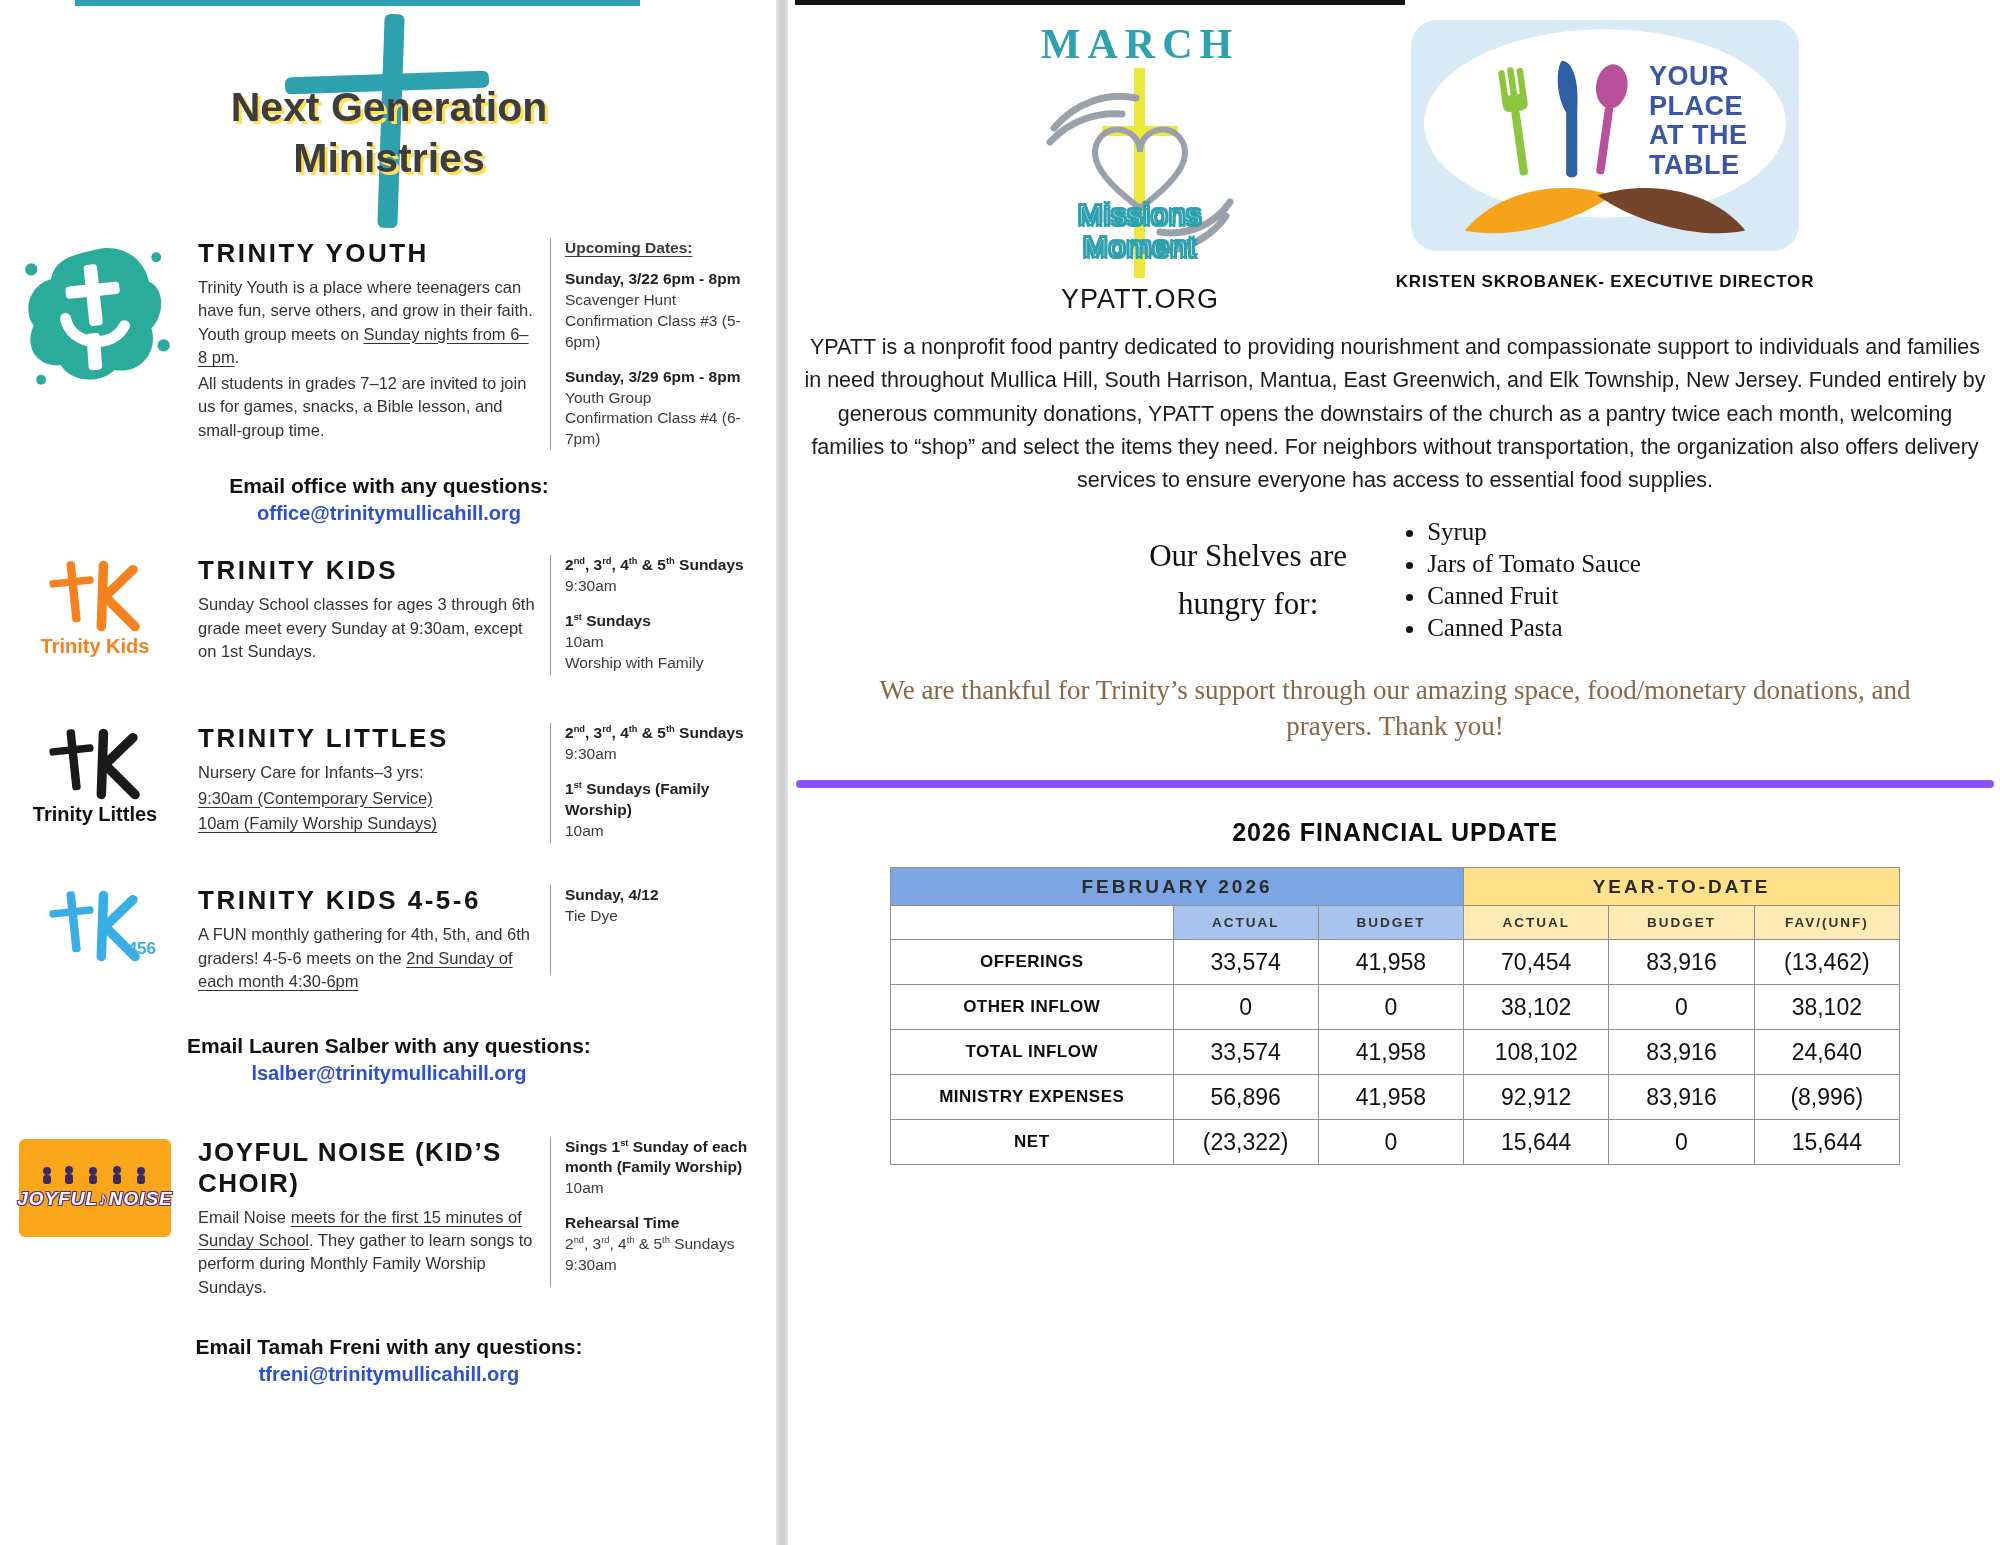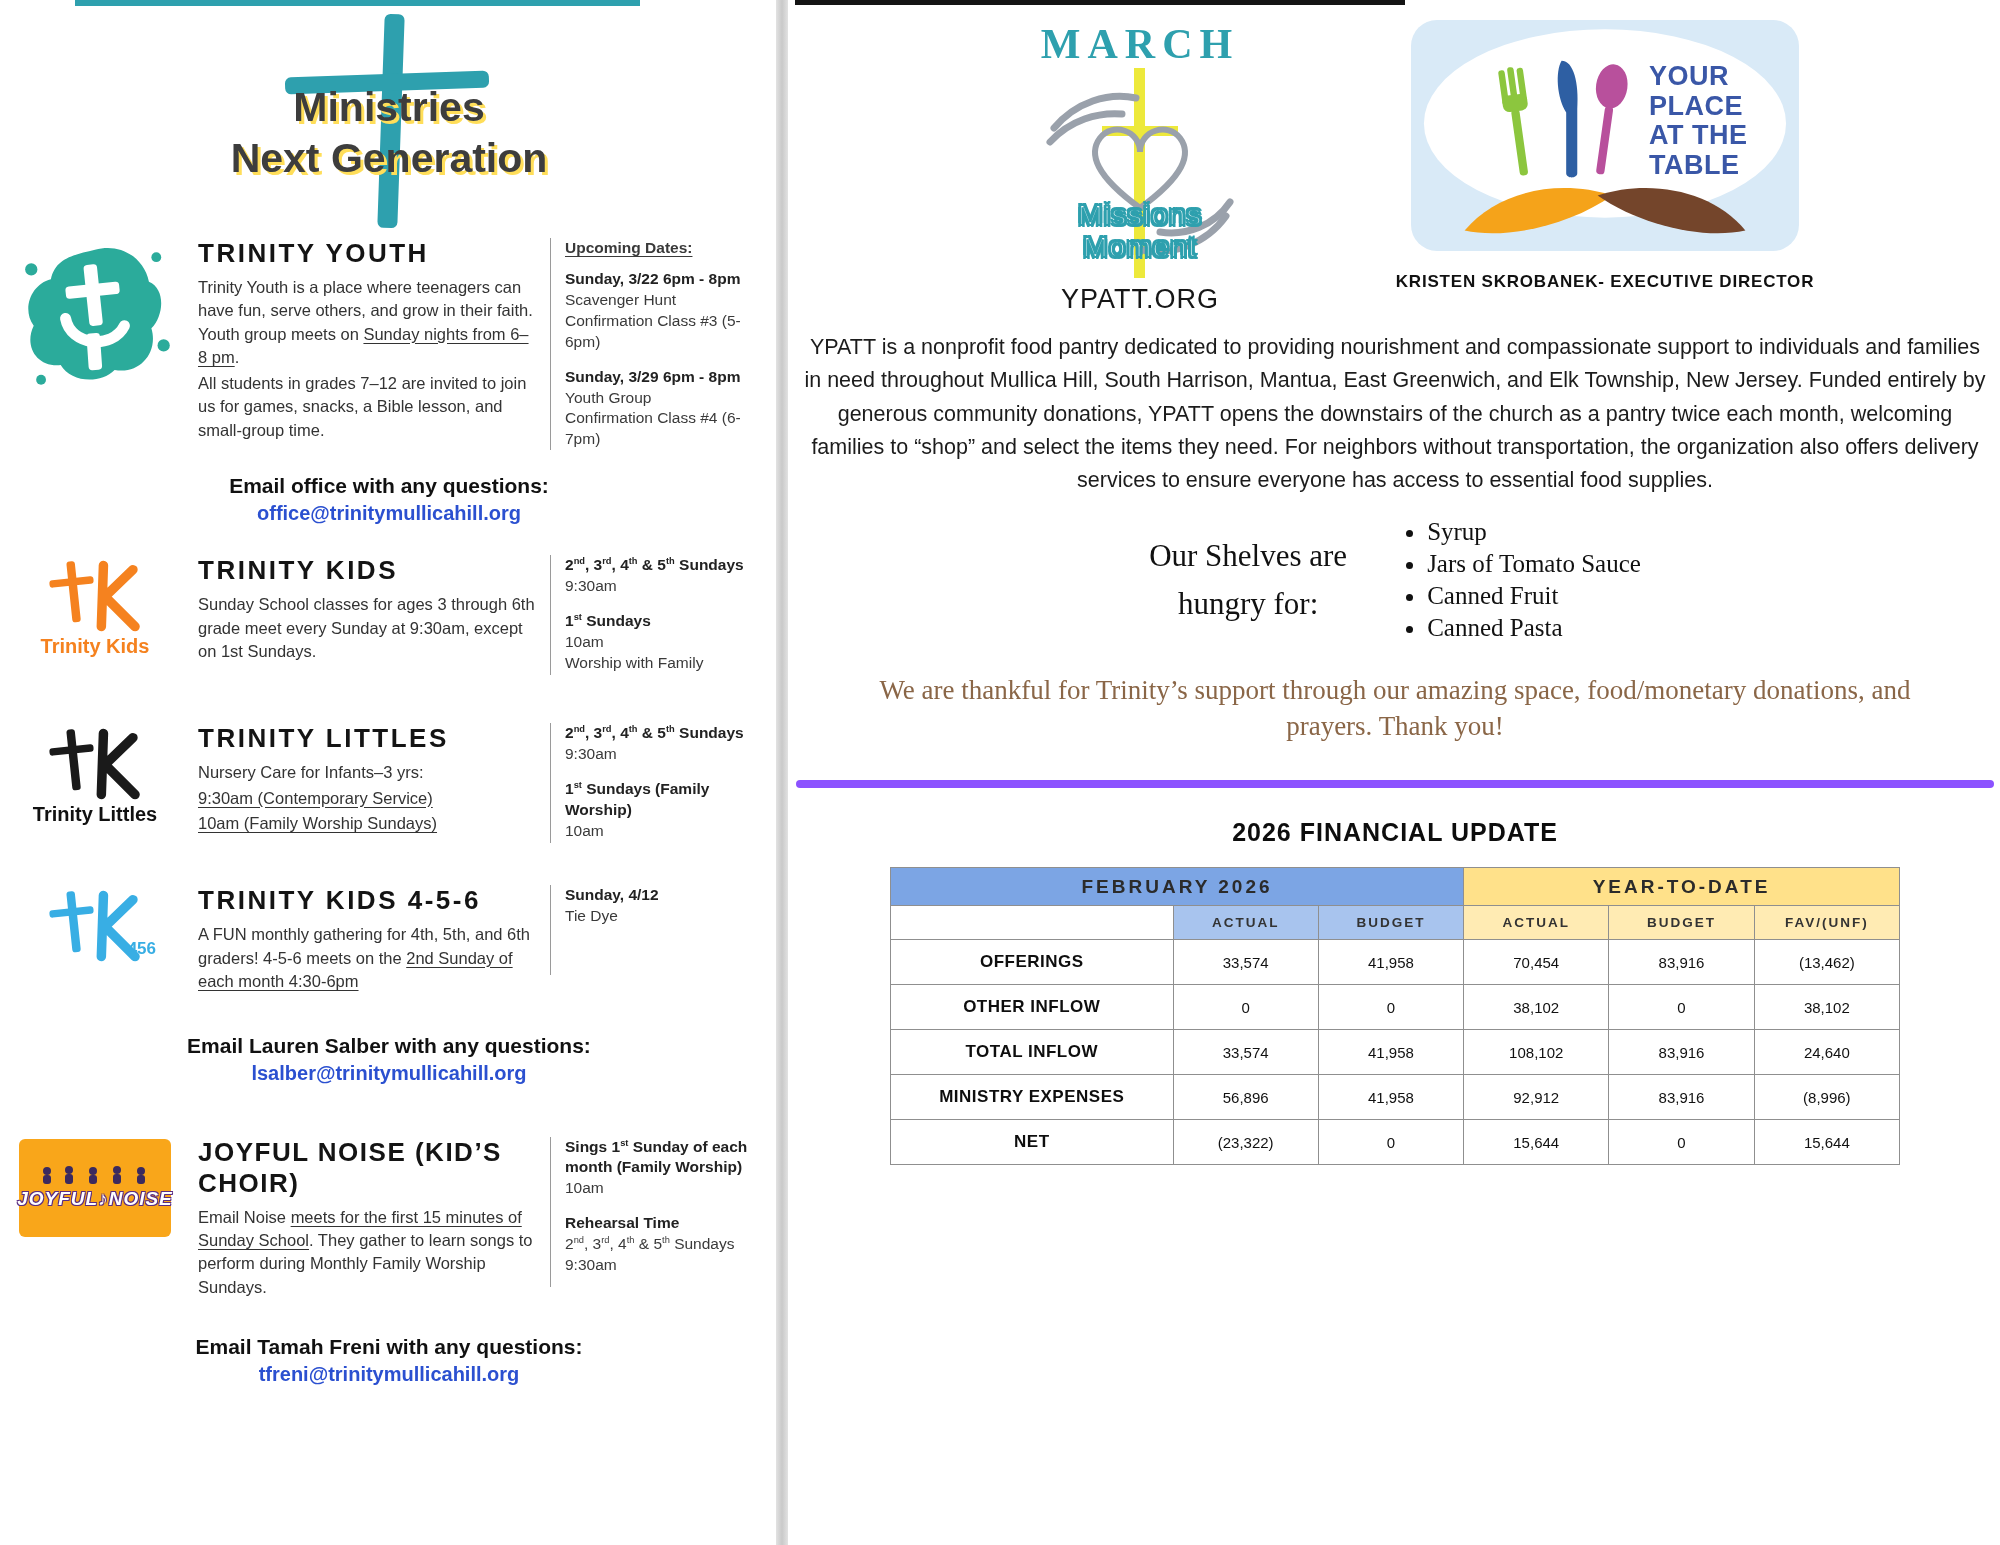--- a/index.html
+++ b/index.html
@@ -93,37 +93,37 @@
   table.fin{margin:0 auto; width:1010px; border-collapse:collapse;}
   table.fin td{border:1px solid #8f8f8f; text-align:center; background:#fff;}
   table.fin .group{height:38px; font-size:19px; font-weight:800; letter-spacing:3px; color:#2b2b2b;}
   table.fin .g-blue{background:var(--t-blue);}
   table.fin .g-yellow{background:var(--t-yellow);}
   table.fin .sub{height:34px; font-size:13.5px; font-weight:800; letter-spacing:2px; color:#333;}
   table.fin .s-blue{background:var(--t-blue2);}
   table.fin .s-yellow{background:var(--t-yellow2);}
   table.fin .corner{background:#fff;}
   table.fin .lbl{height:45px; font-size:17px; font-weight:800; letter-spacing:0.5px; color:#0e0e0e; width:28%;}
-  table.fin .val{font-size:15px; color:#111; width:14.4%;}
+  table.fin .val{font-size:23px; color:#111; width:14.4%;}
 </style>
 </head>
 <body>
 
 <div class="page">
   <div class="strip-left"></div>
   <div class="strip-right"></div>
 
   <div class="left-col">
 
     <div class="nextgen-header">
       <div class="cross-v"></div>
       <div class="cross-h"></div>
       <div class="nextgen-title">
+        <div>Next Generation</div>
         <div>Ministries</div>
-        <div>Next Generation</div>
       </div>
     </div>
 
     <section class="ministry m-youth">
       <div class="logo-cell">
         <svg class="splat-svg" viewBox="0 0 124 124">
           <path fill="var(--splat)" d="M62 8 C82 2 102 14 106 34 C120 40 118 62 108 72 C114 92 98 110 78 106 C66 118 42 116 34 102 C14 104 4 86 12 70 C2 56 10 36 26 32 C30 14 46 12 62 8 Z"></path>
           <circle cx="10" cy="24" r="5" fill="var(--splat)"></circle>
           <circle cx="112" cy="14" r="4" fill="var(--splat)"></circle>
           <circle cx="118" cy="86" r="5" fill="var(--splat)"></circle>

